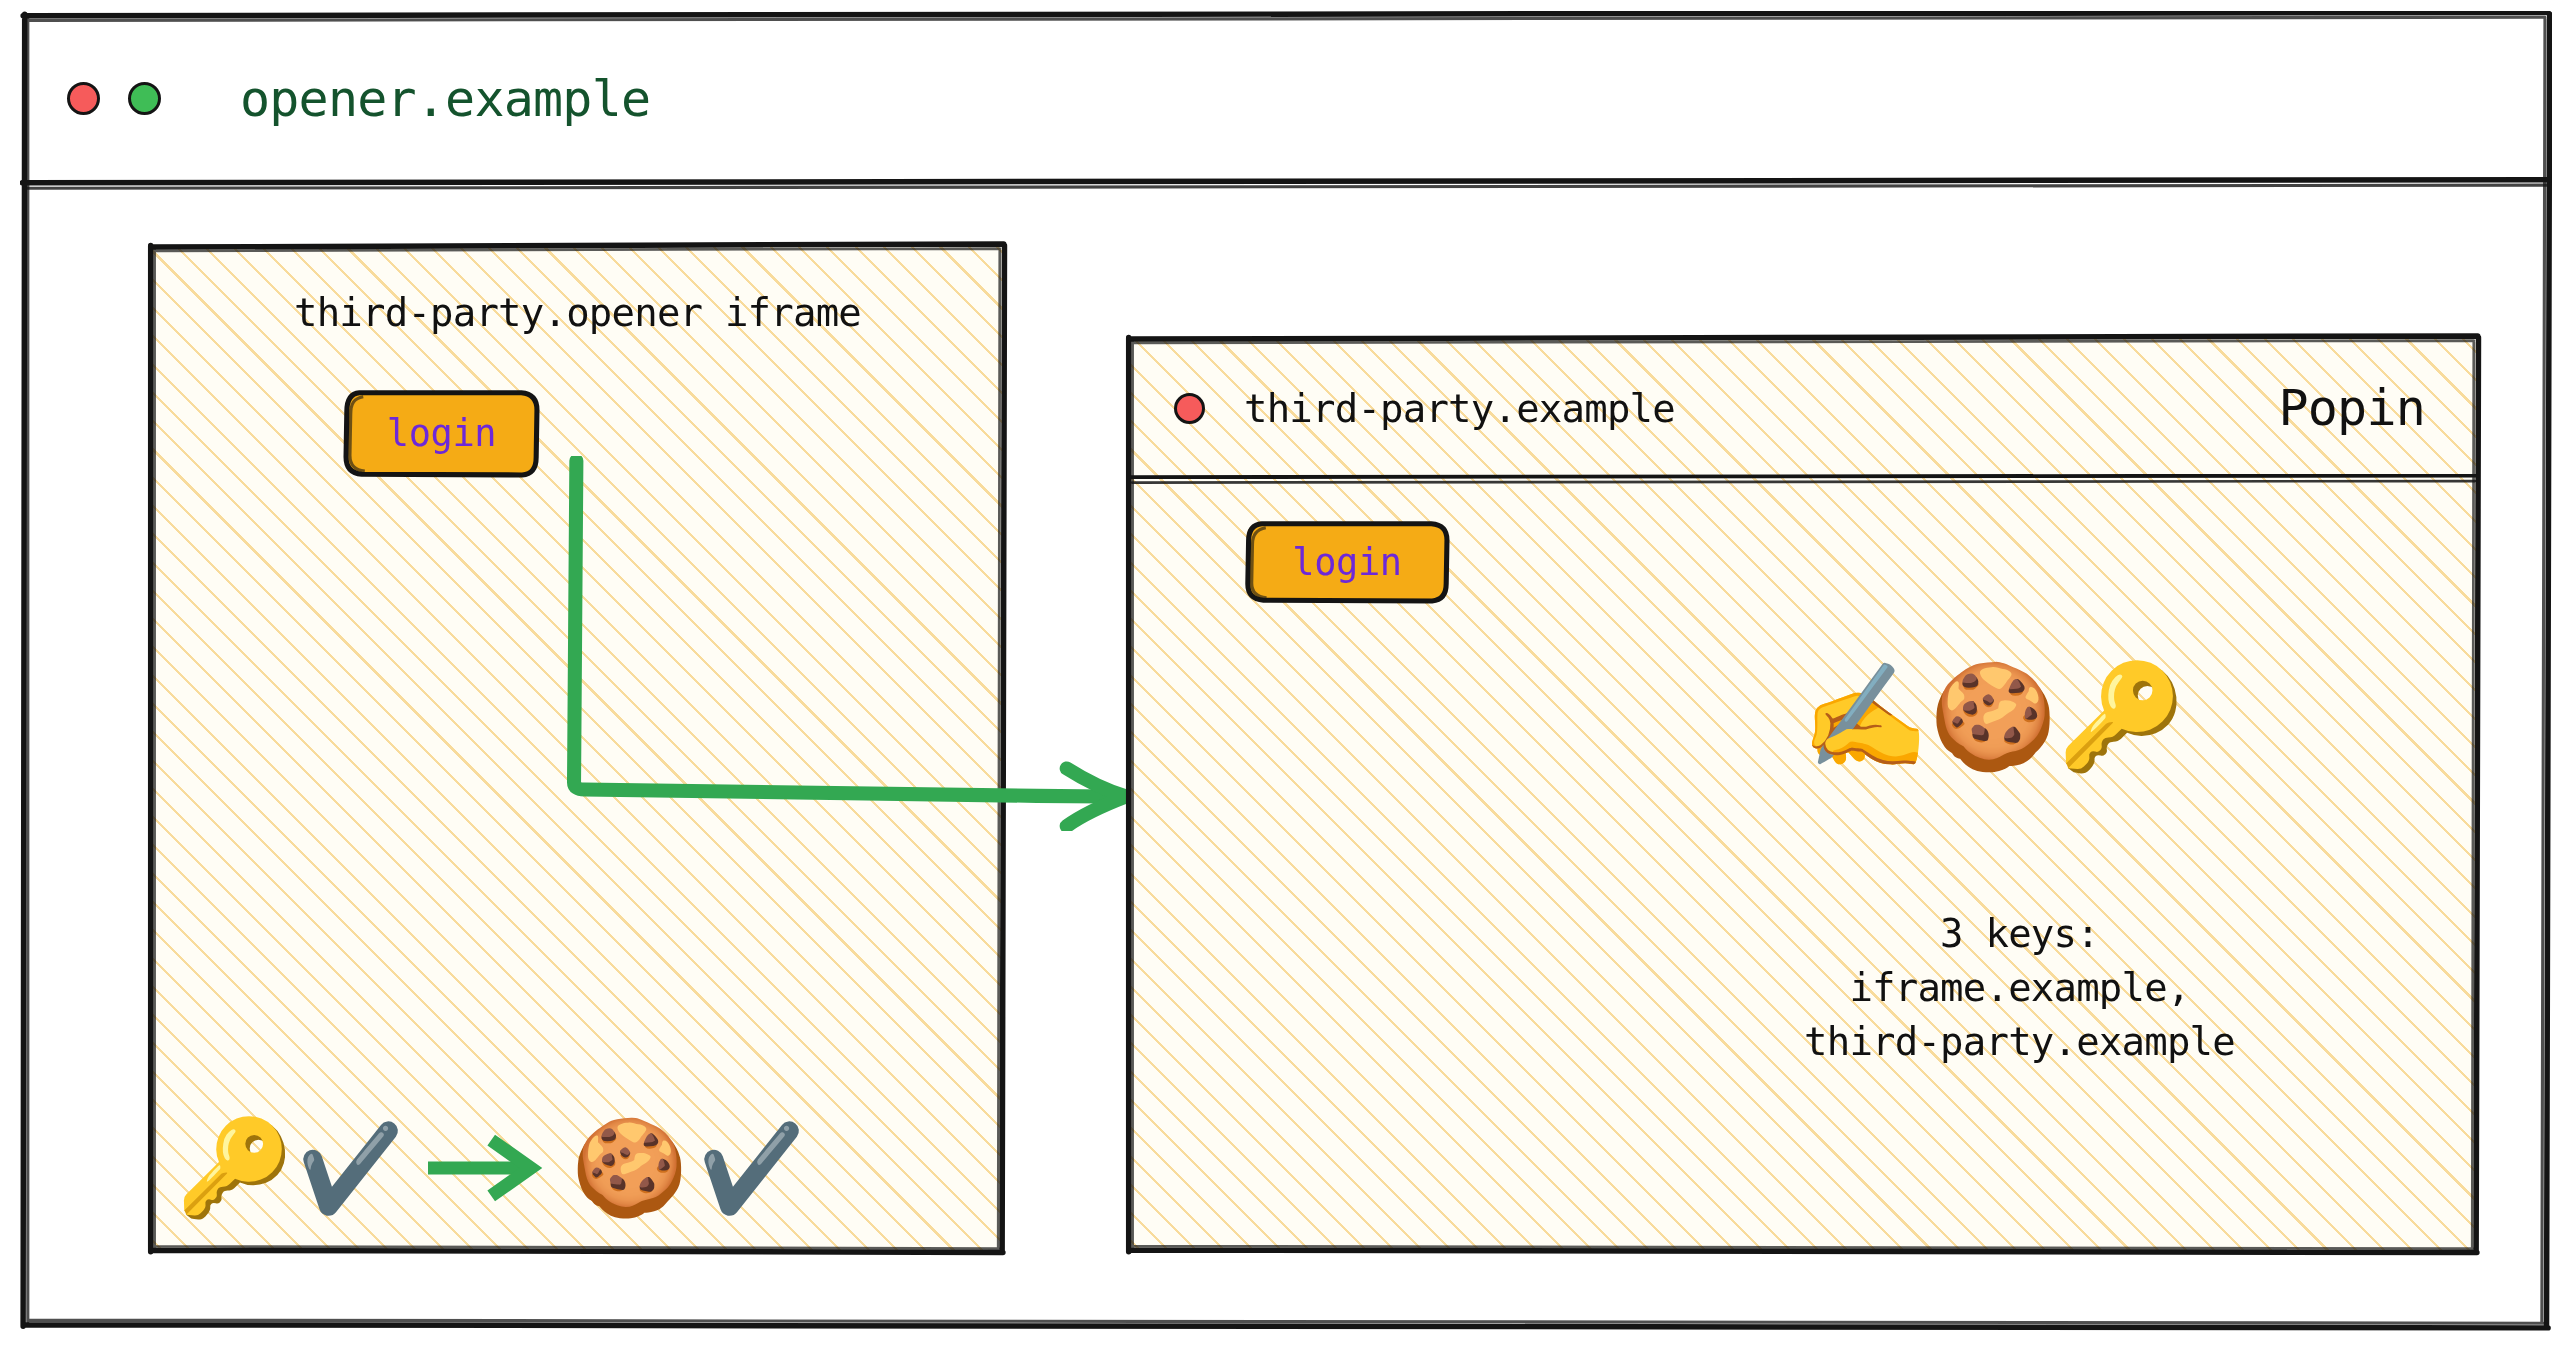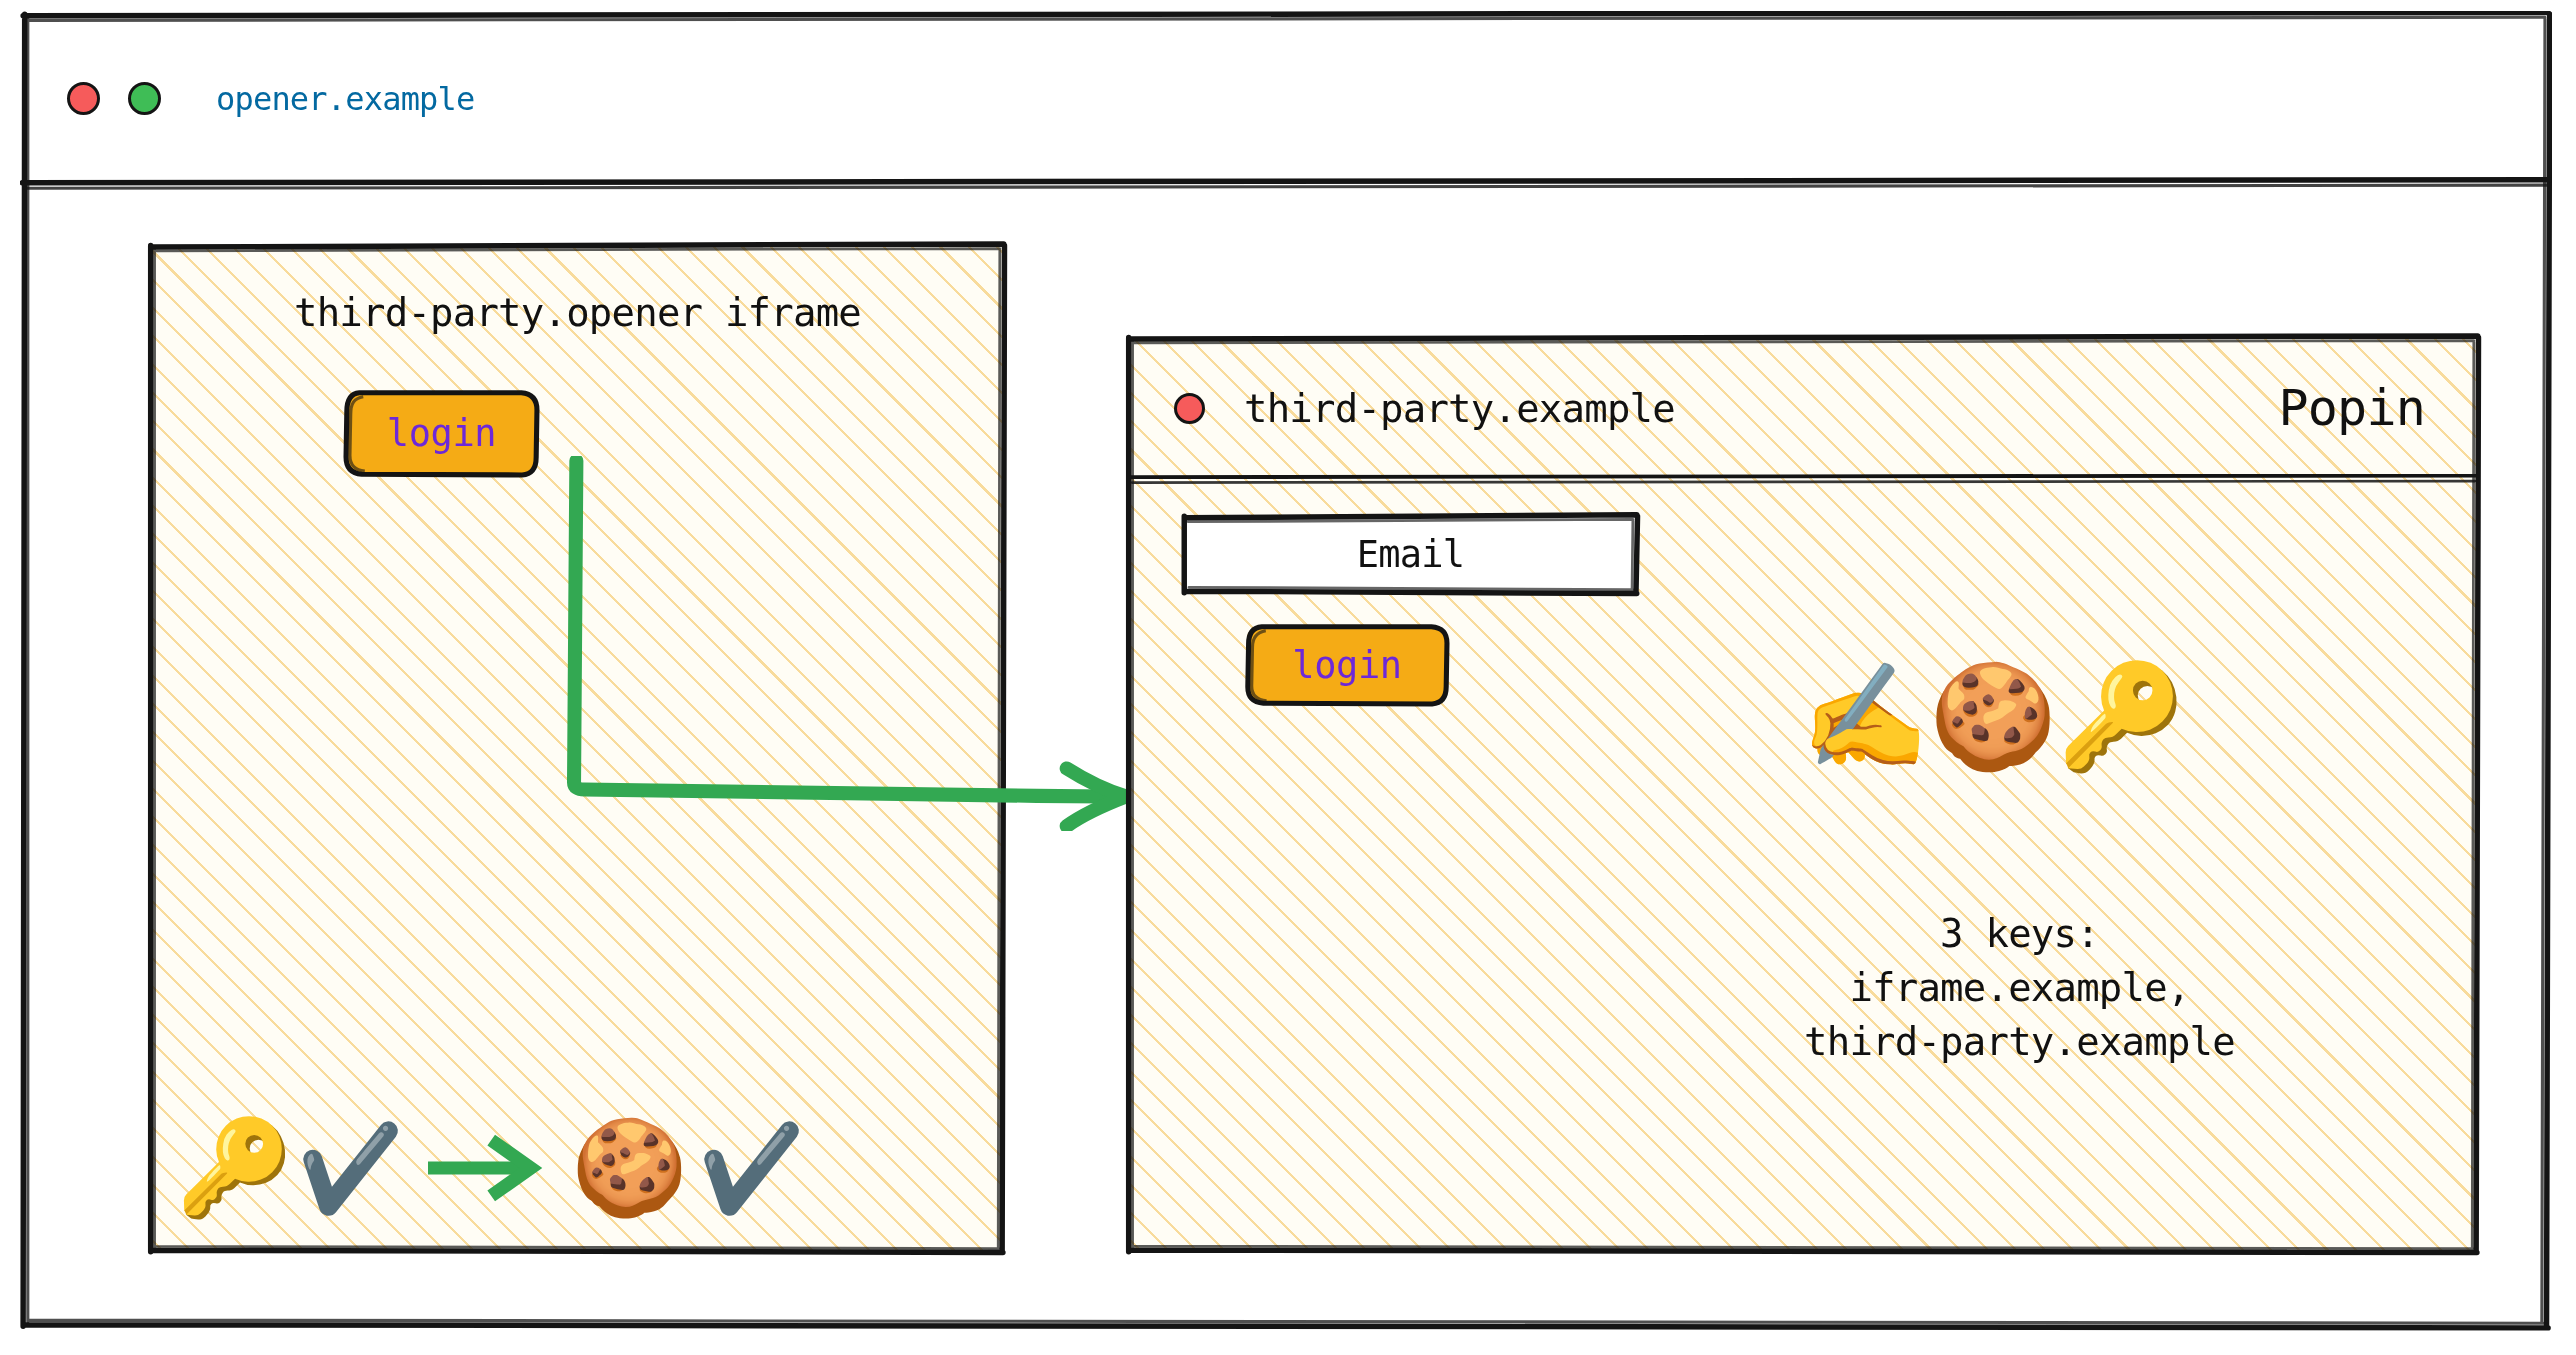--- a/index.html
+++ b/index.html
@@ -60,23 +60,23 @@
     width: 33px;
     height: 33px;
     border-radius: 50%;
     border: 3.9px solid #141414;
     box-sizing: border-box;
     flex: 0 0 auto;
   }
   #dot-close  { margin-left: 47px; }
   #dot-max    { margin-left: 28px; }
   #outer-title {
-    margin-left: 55px;
-    font-size: 32px;
-    color: #0369a1;
+    margin-left: 79px;
+    font-size: 50px;
+    color: #14532d;
     letter-spacing: -0.8px;
     white-space: nowrap;
   }
 
   
   #iframe-panel {
     position: absolute;
     left: 131px;
     top: 234px;
     width: 853px;
@@ -334,27 +334,20 @@
       <div id="popin-badge">Popin</div>
     </div>
 
     <svg id="popin-divider" viewBox="0 0 1728 16" preserveAspectRatio="none">
       <path d="M2,4 L1726,2" stroke="#141414" stroke-width="5" fill="none" stroke-linecap="round"></path>
       <path d="M4,11 L1724,9" stroke="#141414" stroke-width="3.5" fill="none" stroke-linecap="round" opacity="0.85"></path>
     </svg>
 
     <div id="popin-form">
 
-      <div class="field">
-        <svg class="field-outline" viewBox="0 0 596 114" preserveAspectRatio="none">
-          <path d="M9,10 L588,6 M589,8 L587,106 M588,107 L10,104 M8,106 L8,8" stroke="#141414" stroke-width="7" fill="none" stroke-linecap="round"></path>
-          <path d="M13,15 L583,12 M583,14 L582,101 M583,102 L14,99" stroke="#141414" stroke-width="3.5" fill="none" stroke-linecap="round" opacity="0.65"></path>
-        </svg>
-        <span class="field-label">Email</span>
-      </div>
 
 
       <div class="sketch-btn" id="popin-login-btn">
         <svg class="btn-outline" viewBox="0 0 274 118" preserveAspectRatio="none">
           <path d="M28,10 C16,11 11,19 11,32 L10,87 C10,101 17,107 30,108 L246,109
                    C259,108 264,100 264,87 L265,31 C265,17 258,11 245,10 Z" stroke="#141414" stroke-width="6.5" fill="none" stroke-linejoin="round"></path>
           <path d="M33,15 C21,17 16,24 16,36 L15,86 C15,98 22,104 34,105" stroke="#141414" stroke-width="4" fill="none" opacity="0.6"></path>
         </svg>
         <span class="btn-label">login</span>
       </div>

